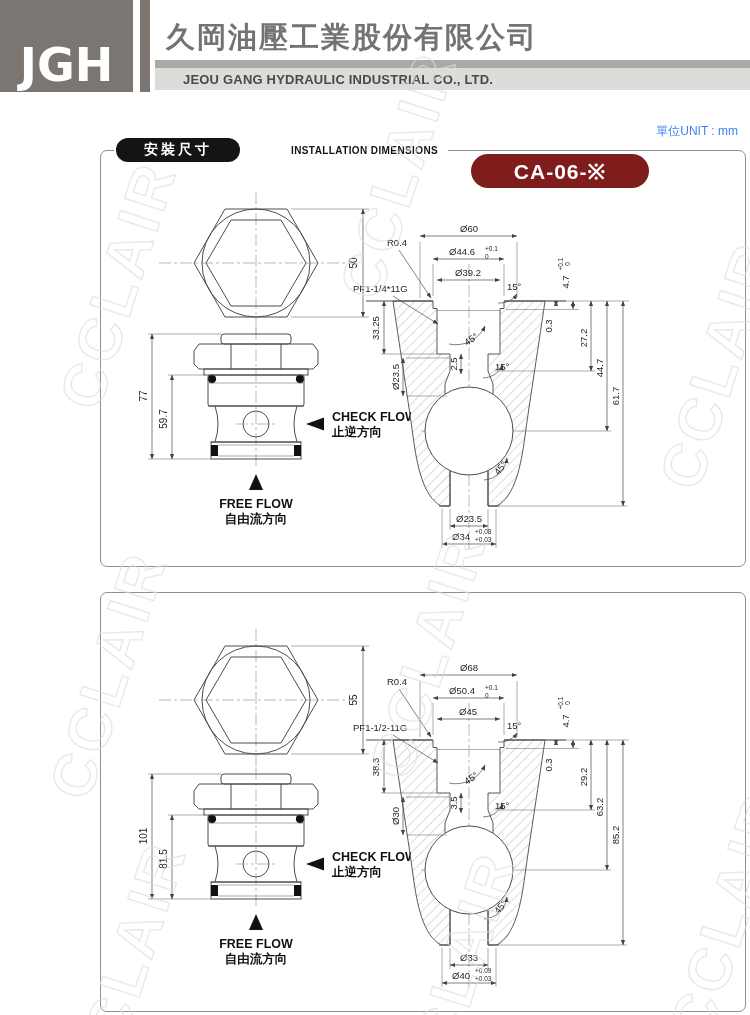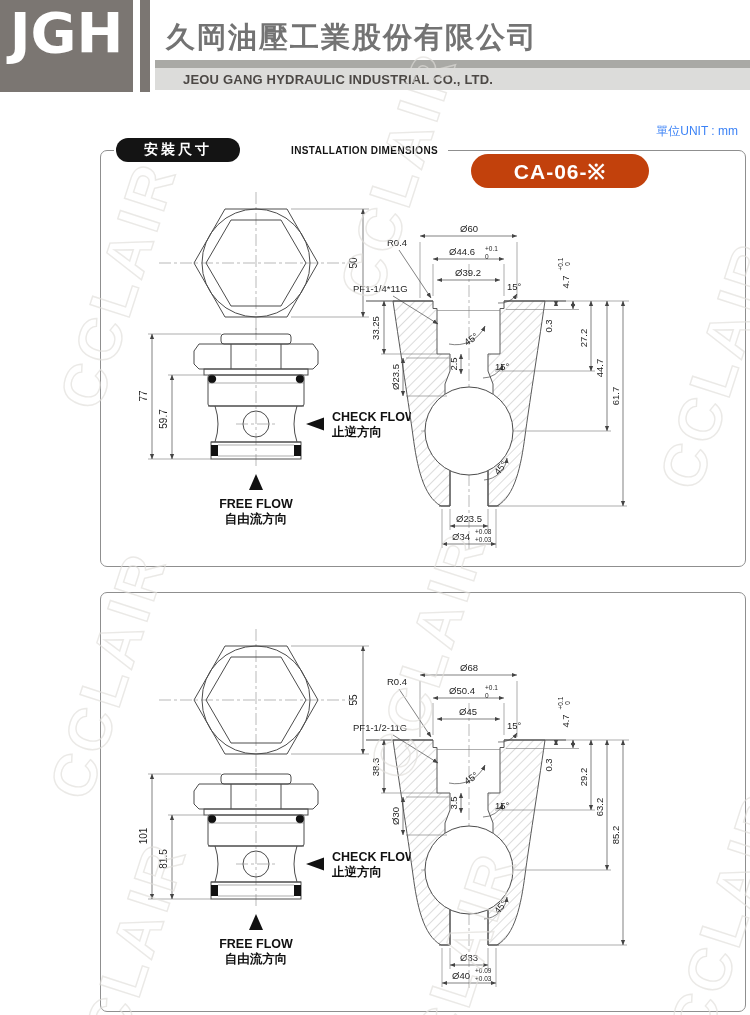--- a/index.html
+++ b/index.html
@@ -4,41 +4,41 @@
 <style>
   html,body{margin:0;padding:0;background:#fff;}
   .page{position:relative;width:750px;height:1015px;background:#fff;overflow:hidden;
         font-family:"Liberation Sans",sans-serif;}
   
   .wm{position:absolute;z-index:6;font-weight:bold;font-size:60px;letter-spacing:5px;
       color:transparent;-webkit-text-stroke:1.4px #e0deda;transform:rotate(-72deg);
       pointer-events:none;opacity:.65;white-space:nowrap;}
   
   .logo-box{position:absolute;left:0;top:0;width:133px;height:92px;background:#7b7672;
-      display:flex;align-items:flex-start;justify-content:center;color:#fff;font-weight:bold;
-      font-size:56px;font-family:"DejaVu Sans",sans-serif;z-index:2;}
+      display:flex;align-items:flex-end;justify-content:center;color:#fff;font-weight:bold;
+      font-size:46px;font-family:"DejaVu Sans",sans-serif;z-index:2;}
   .logo-strip{position:absolute;left:140px;top:0;width:10px;height:92px;background:#7b7672;z-index:2;}
   .company-zh{position:absolute;left:166px;top:18px;font-size:29px;font-weight:bold;color:#737373;
       letter-spacing:2px;z-index:2;}
   .band-dark{position:absolute;left:155px;top:60px;right:0;height:8px;background:#a9a9a5;z-index:2;}
   .band-light{position:absolute;left:155px;top:68px;right:0;height:22px;background:#dcdcda;
       display:flex;align-items:center;padding-left:28px;font-size:13px;font-weight:bold;
       color:#4c4845;letter-spacing:.2px;z-index:2;}
   .unit{position:absolute;top:123px;right:12px;font-size:12px;color:#3b82f6;z-index:3;}
   .sec-head{position:absolute;left:114px;top:138px;z-index:4;display:flex;align-items:center;
       gap:5px;background:#fff;padding:0 10px 2px 2px;}
   .pill{background:#141414;color:#fff;font-size:14px;font-weight:bold;padding:3px 28px;
       border-radius:12px;letter-spacing:3px;}
   .head-en{font-size:10px;font-weight:bold;color:#141414;letter-spacing:.4px;margin-left:46px;}
   
   .panel{position:absolute;left:100px;width:644px;background:#fff;border:1.5px solid #8f8f8f;
       border-radius:7px;z-index:2;}
   .panel-1{top:150px;height:415px;}
   .panel-2{top:592px;height:418px;}
-  .model-badge{position:absolute;top:3px;right:96px;width:178px;height:34px;background:#c2410c;
+  .model-badge{position:absolute;top:3px;right:96px;width:178px;height:34px;background:#7f1d1d;
       color:#fff;font-weight:bold;font-size:21px;display:flex;align-items:center;
       justify-content:center;letter-spacing:1px;z-index:4;border-radius:17px;}
   .dwg{position:absolute;}
   .v-hex{left:50px;top:27px;width:240px;height:170px;}
   .v-front{left:35px;top:175px;width:275px;height:200px;}
   .v-sect{left:250px;top:55px;width:300px;height:355px;}
   .panel-2 .v-hex{top:22px;}
   .panel-2 .v-front{top:173px;}
   .panel-2 .v-sect{top:52px;}
   

